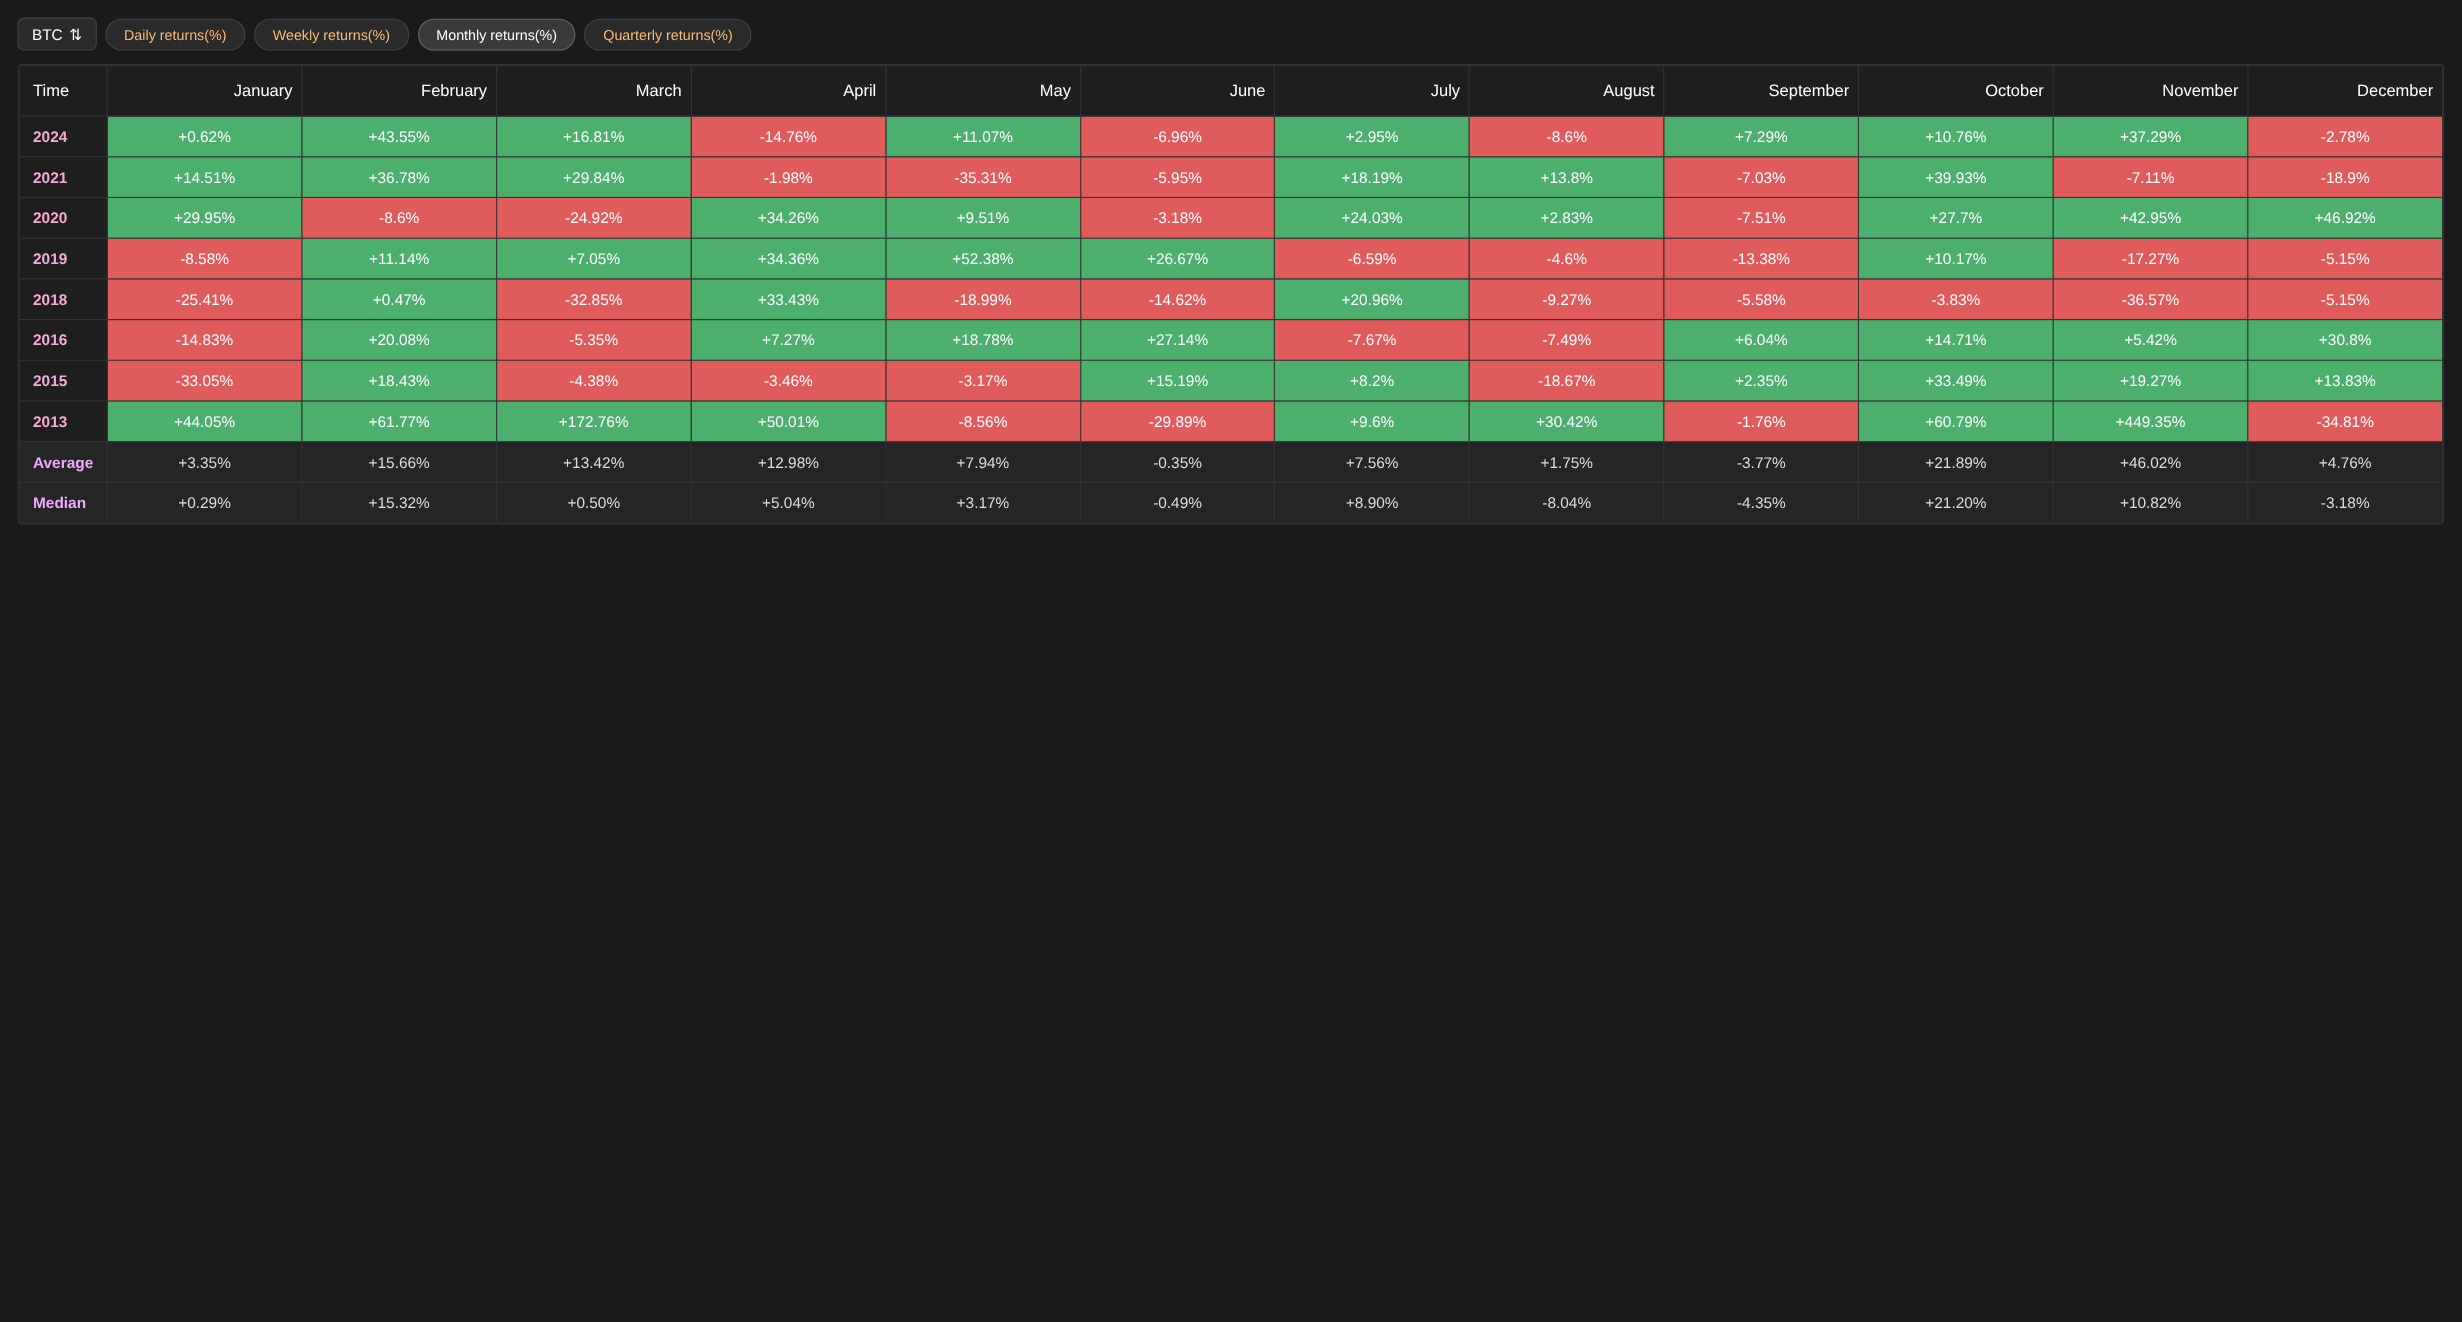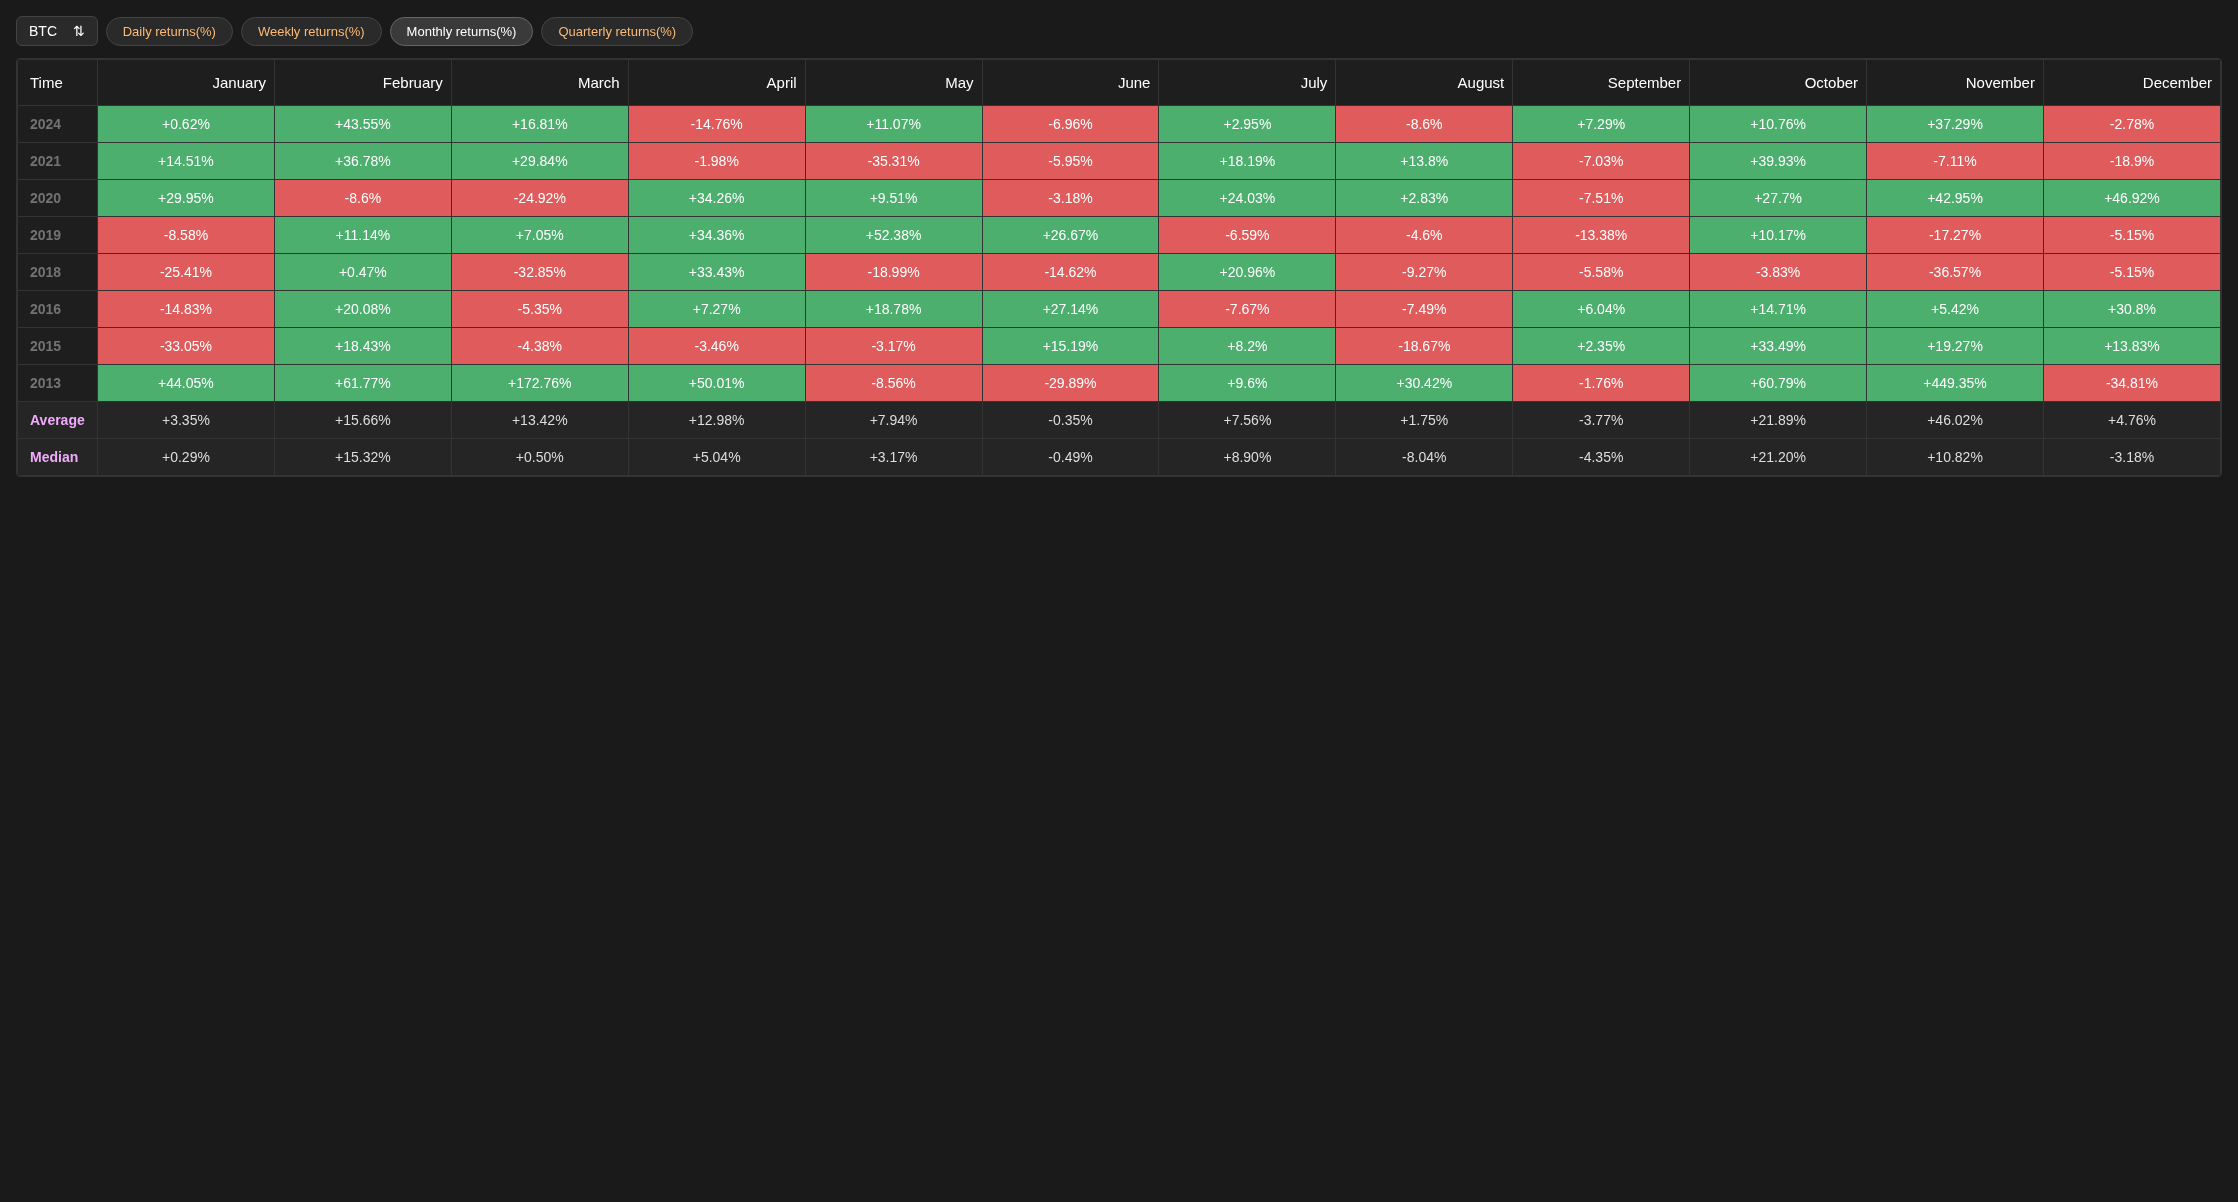--- a/index.html
+++ b/index.html
@@ -24,21 +24,21 @@
     .btc-selector {
       background: #2a2a2a;
       border: 1px solid #444;
       border-radius: 6px;
       color: #fff;
       padding: 6px 12px;
       font-size: 14px;
       cursor: pointer;
       display: flex;
       align-items: center;
-      gap: 16px;
+      gap: 6px;
     }
     .tab-btn {
       background: #2a2a2a;
       border: 1px solid #444;
       border-radius: 20px;
       color: #fdba74;
       padding: 6px 16px;
       font-size: 13px;
       cursor: pointer;
     }
@@ -77,21 +77,21 @@
       padding: 10px 6px;
       text-align: center;
       border: 1px solid #333;
       font-size: 14px;
       font-weight: 500;
     }
     td:first-child {
       text-align: left;
       padding-left: 12px;
       background: #1e1e1e;
-      color: #737373;
+      color: #f9a8d4;
       font-weight: 600;
     }
     .positive {
       background: #4caf6e;
       color: #fff;
     }
     .negative {
       background: #e05c5c;
       color: #fff;
     }

